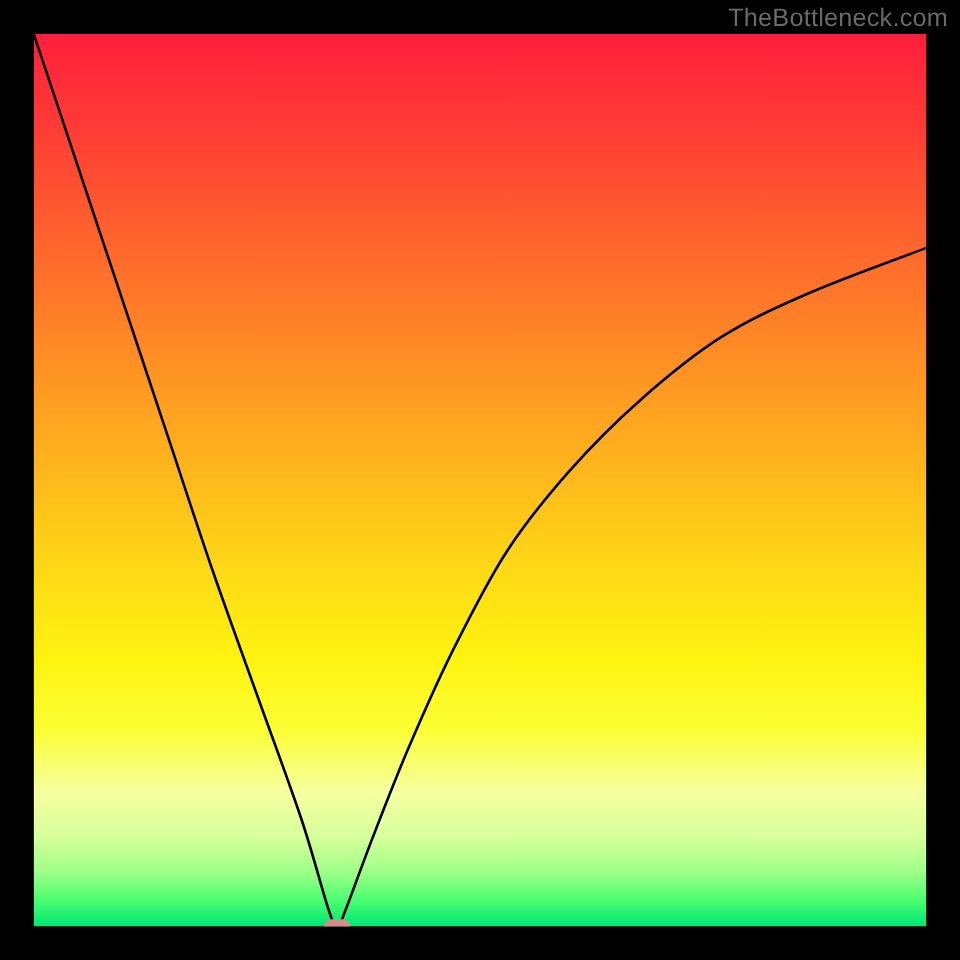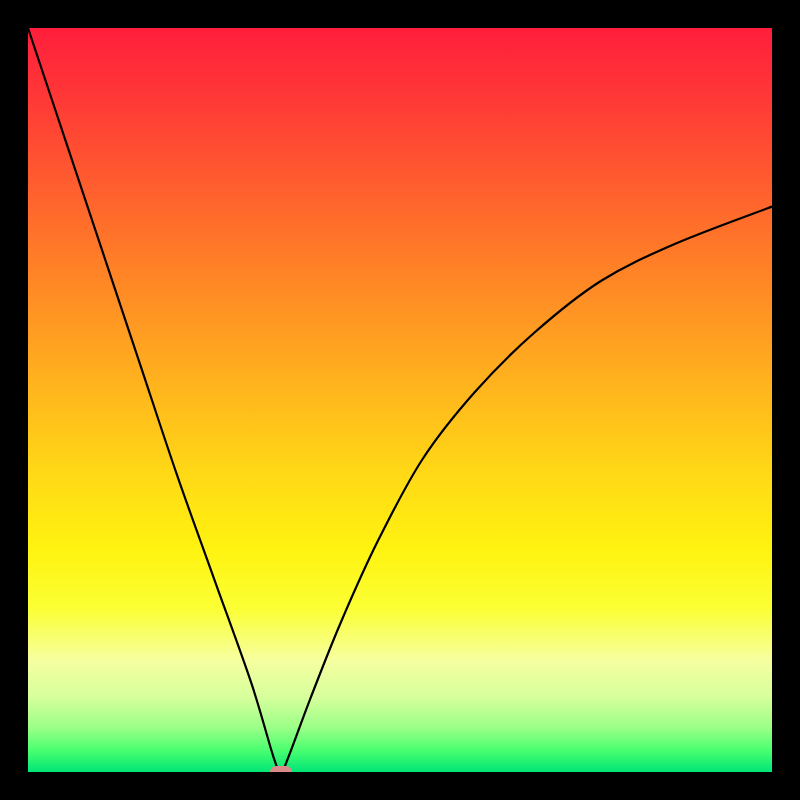--- a/index.html
+++ b/index.html
@@ -71,13 +71,14 @@
 <body>
 
 <div class="frame">
   <div class="plot-area">
     <div class="gradient"></div>
     <svg class="curve" viewBox="0 0 744 744" preserveAspectRatio="none">
       <path id="curve-path" d="M0 0 C 6.2 18.600000000000005, 24.800000000000004 74.4, 37.2 111.60000000000002 C 49.6 148.80000000000004, 62.00000000000001 186.00000000000006, 74.4 223.20000000000005 C 86.80000000000001 260.40000000000003, 99.19999999999999 297.59999999999997, 111.6 334.79999999999995 C 124 371.99999999999994, 136.4 410.44, 148.8 446.4 C 161.20000000000002 482.35999999999996, 173.6 515.8399999999999, 186 550.56 C 198.4 585.28, 213.27999999999997 624.96, 223.2 654.72 C 233.12 684.48, 240.56 714.24, 245.52 729.12 C 250.48000000000002 744, 250.48000000000002 744, 252.96 744 C 255.44 744, 255.43999999999997 741.52, 260.4 729.12 C 265.35999999999996 716.72, 274.04 691.9200000000001, 282.72 669.6 C 291.40000000000003 647.28, 301.31999999999994 621.24, 312.47999999999996 595.2 C 323.64 569.1600000000001, 336.04 540.64, 349.68 513.36 C 363.32 486.08000000000004, 378.2 456.32000000000005, 394.32 431.52000000000004 C 410.44 406.72, 427.79999999999995 385.64, 446.4 364.56 C 465 343.48, 484.84000000000003 323.64000000000004, 505.92 305.04 C 527 286.44, 549.32 267.84, 572.88 252.95999999999998 C 596.4399999999999 238.07999999999998, 618.76 228.16, 647.28 215.76 C 675.8 203.35999999999999, 727.88 184.75999999999996, 744 178.55999999999995" fill="none" stroke="#000" stroke-width="2.2"></path>
     </svg>
     <div class="marker" id="marker" style="left: 252.96px; top: 744px;"></div>
   </div>
+  <div class="watermark">TheBottleneck.com</div>
 </div>
 
 </body></html>

